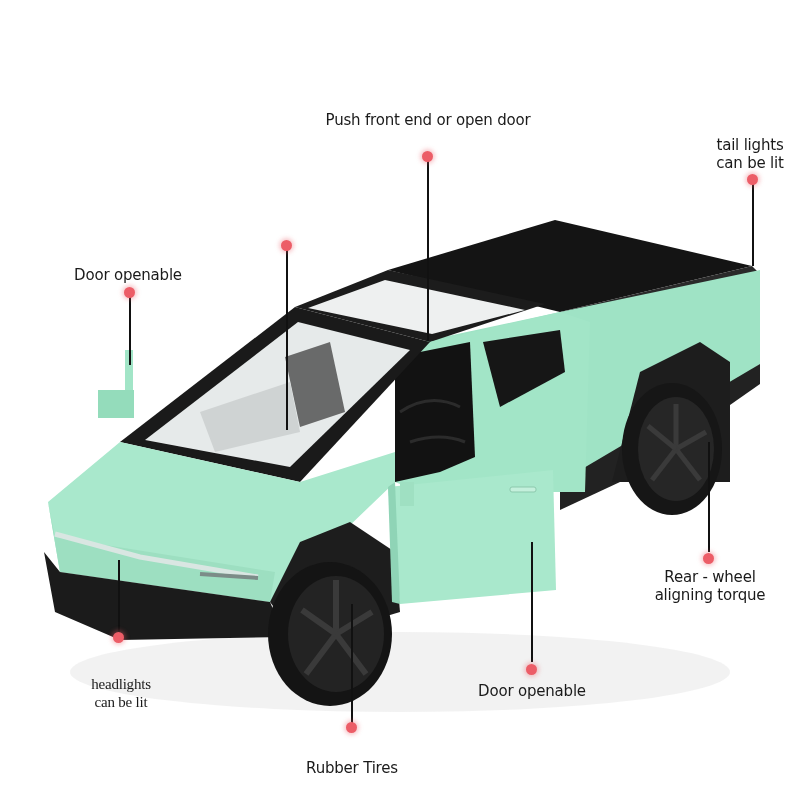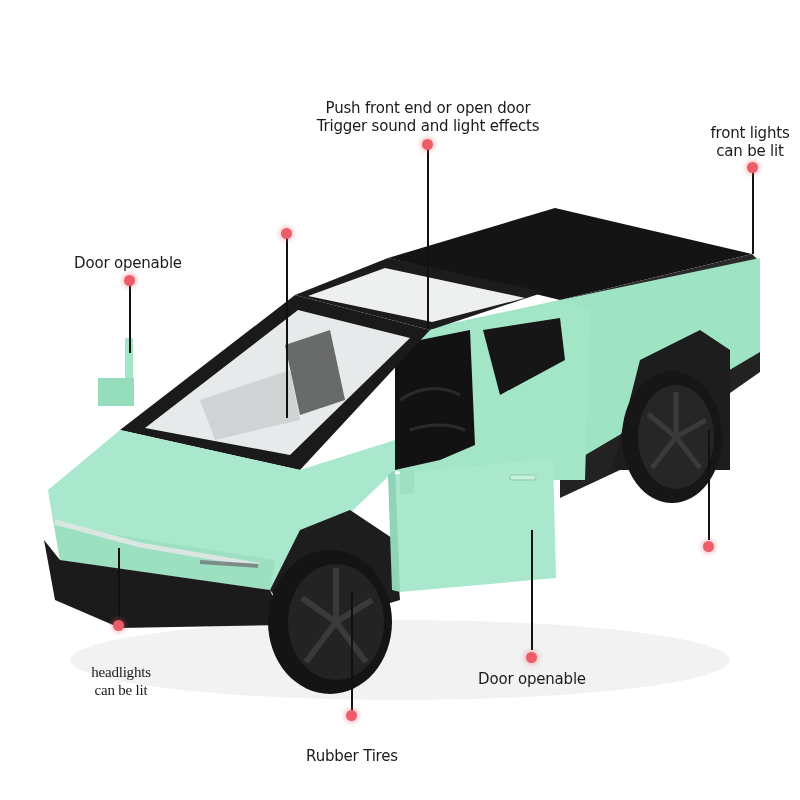--- a/index.html
+++ b/index.html
@@ -1,17 +1,17 @@
 <!DOCTYPE html>
 <html><head>
 <meta charset="utf-8">
 <style>
   html, body { margin: 0; padding: 0; background: #ffffff; }
   body { width: 800px; height: 800px; position: relative; overflow: hidden; font-family: "DejaVu Sans", "Liberation Sans", sans-serif; }
-  #stage { position: absolute; left: 0; top: 0; width: 800px; height: 644px; }
+  #stage { position: absolute; left: 0; top: 12px; width: 800px; height: 644px; }
   .label { position: absolute; color: #1a1a1a; font-size: 15px; line-height: 18px; text-align: center; white-space: nowrap; letter-spacing: -0.2px; }
   .dot { position: absolute; width: 11px; height: 11px; border-radius: 50%; background: #ec5d67; box-shadow: 0 0 4px 2px rgba(236,93,103,0.35); }
   .line { position: absolute; width: 2px; background: #111; }
 </style>
 </head>
 <body>
 
 <div id="stage">
 
   <svg width="800" height="800" viewBox="0 0 800 800" style="position:absolute;left:0;top:0;">
@@ -102,34 +102,35 @@
   <div class="dot" style="left:747px;top:162px;"></div>
   <div class="dot" style="left:281px;top:228px;"></div>
   <div class="dot" style="left:124px;top:275px;"></div>
   <div class="dot" style="left:703px;top:541px;"></div>
   <div class="dot" style="left:113px;top:620px;"></div>
   <div class="dot" style="left:526px;top:652px;"></div>
   <div class="dot" style="left:346px;top:710px;"></div>
 
   <div class="label" style="left:268px;top:99px;width:320px;">
     <div>Push front end or open door</div>
-    <div>Trigger sound and light effects</div>
   </div>
 
   <div class="label" style="left:700px;top:124px;width:100px;">
-    <div>front lights</div>
+    <div>tail lights</div>
     <div>can be lit</div>
   </div>
 
 
   <div class="label" style="left:58px;top:254px;width:140px;">
     <div>Door openable</div>
   </div>
 
   <div class="label" style="left:630px;top:556px;width:160px;">
+    <div>Rear - wheel</div>
+    <div>aligning torque</div>
   </div>
 
   <div class="label" style="left:66px;top:663px;width:110px;font-family:Liberation Serif, serif;">
     <div>headlights</div>
     <div>can be lit</div>
   </div>
 
   <div class="label" style="left:462px;top:670px;width:140px;">
     <div>Door openable</div>
   </div>

